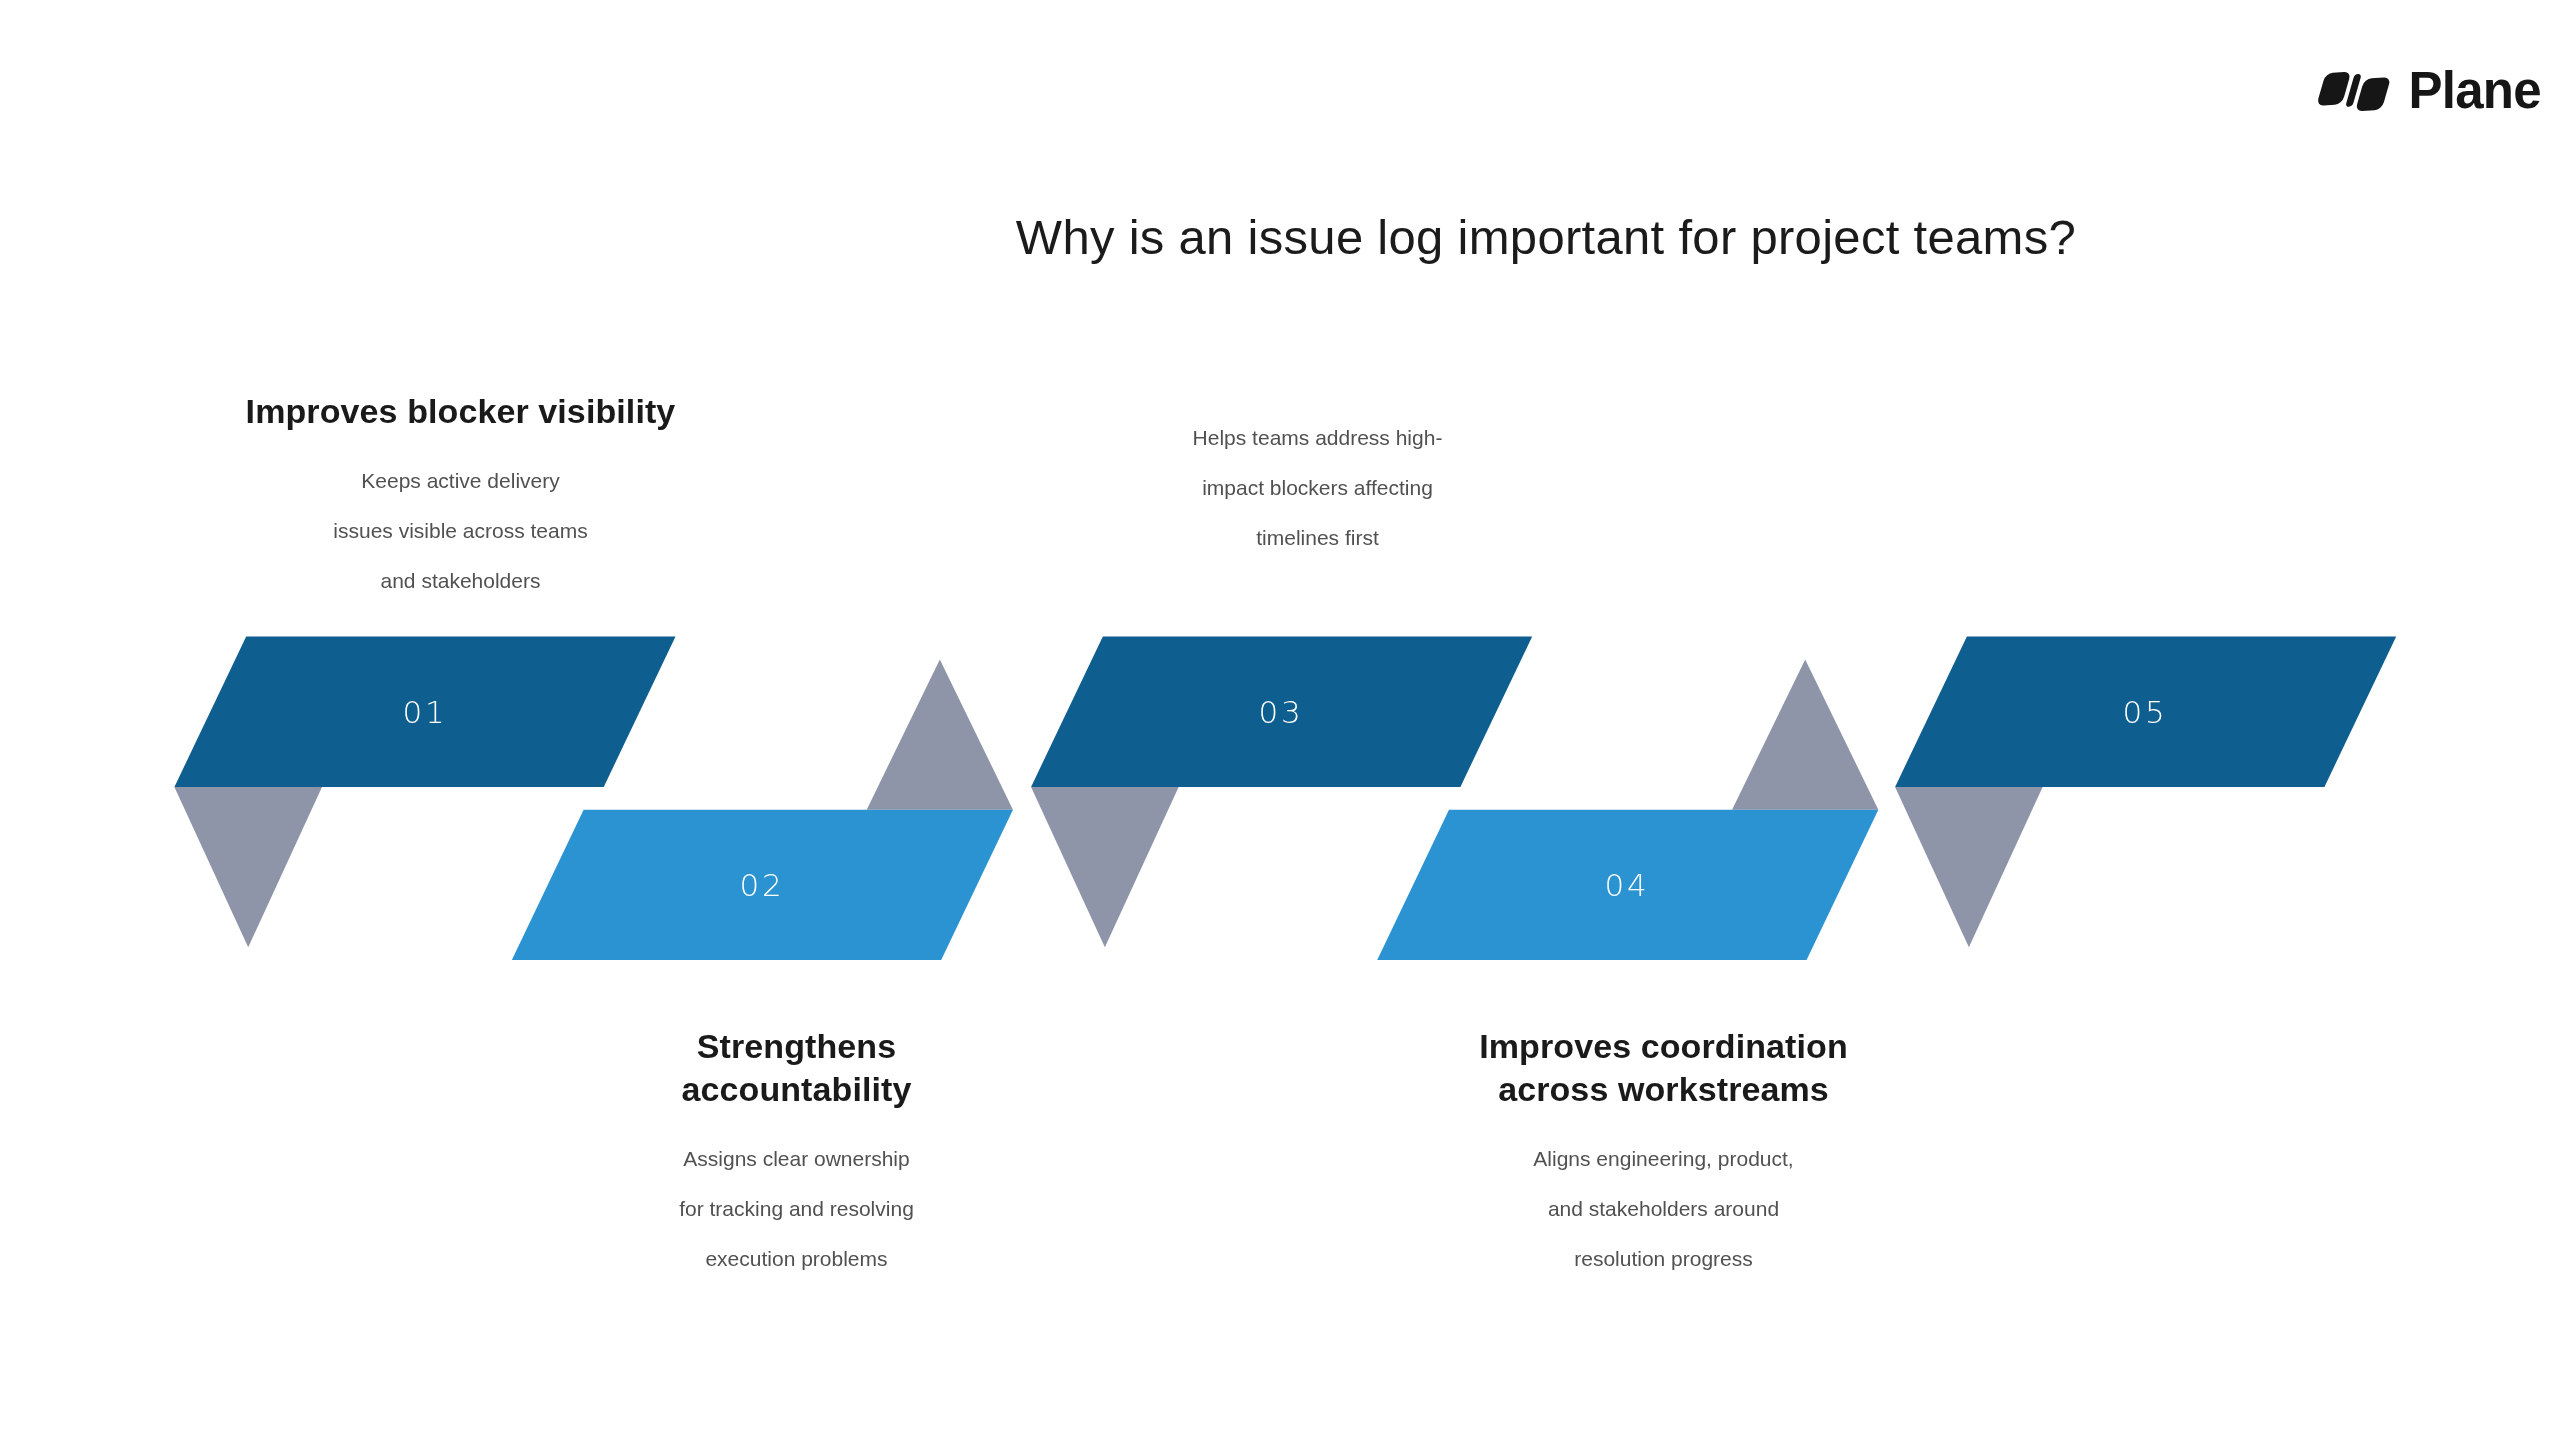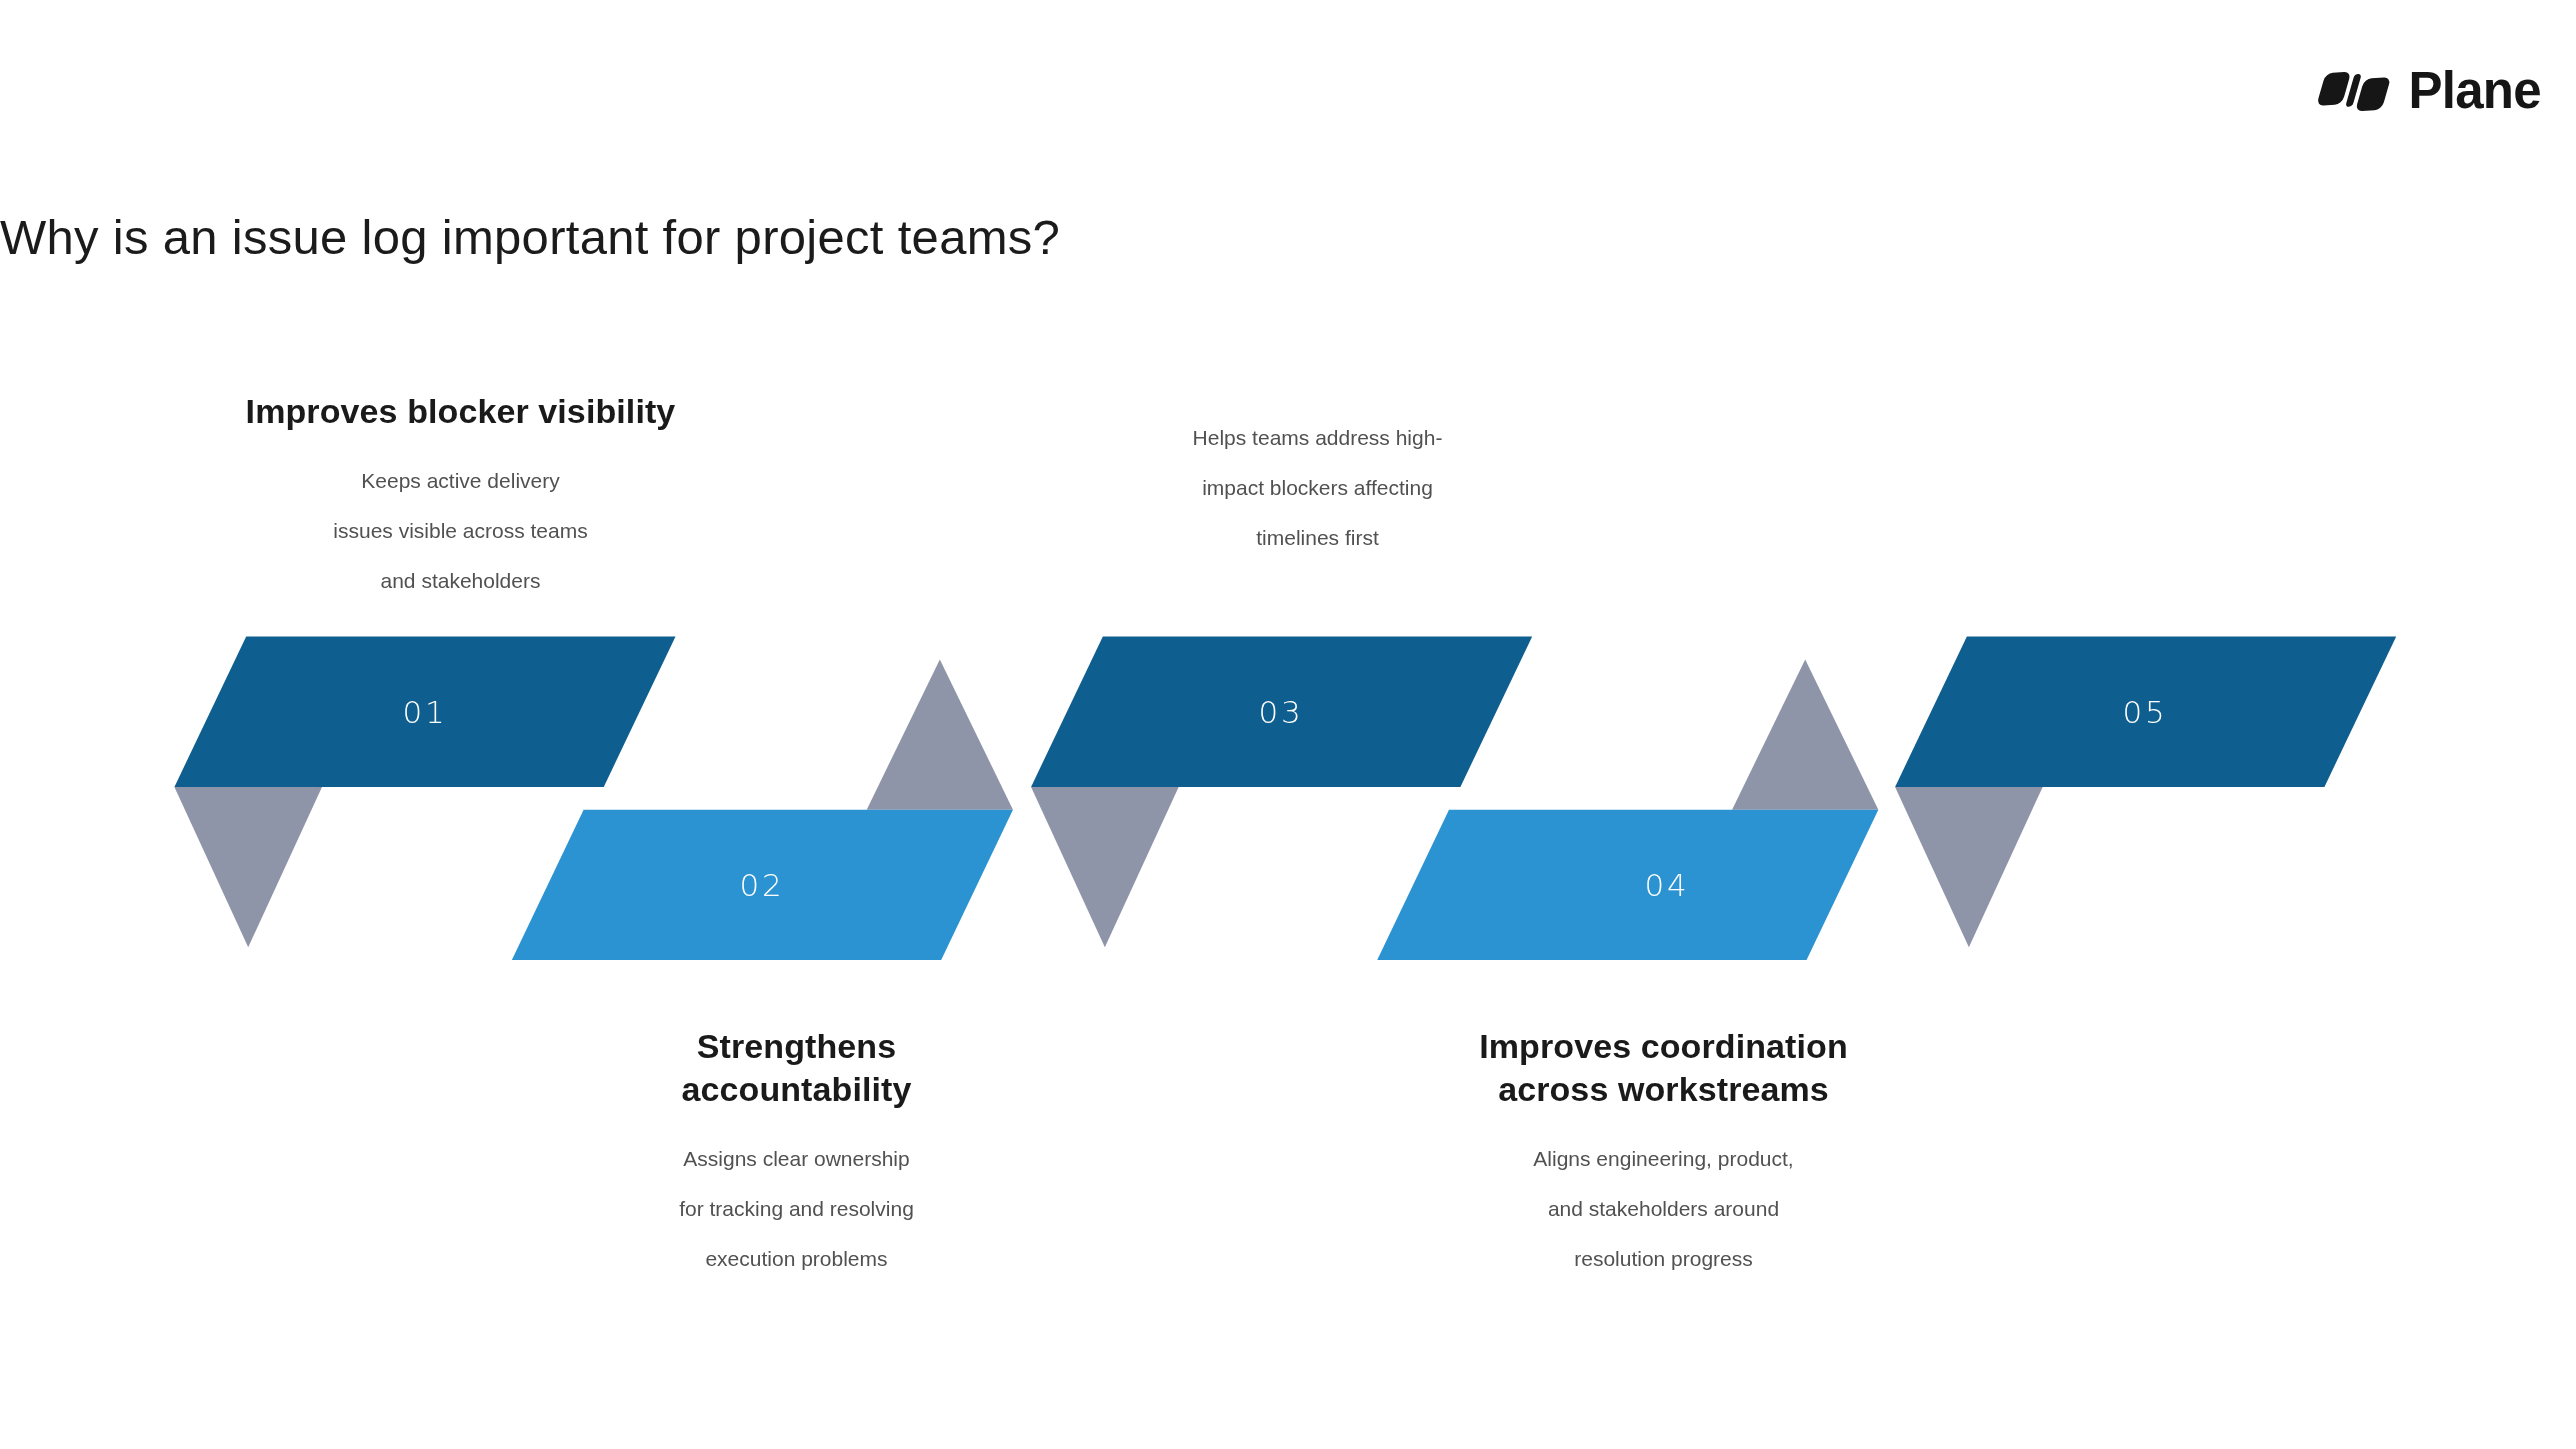--- a/index.html
+++ b/index.html
@@ -6,21 +6,21 @@
   body{width:2576px;height:1449px;overflow:hidden;position:relative;
        font-family:"Liberation Sans","DejaVu Sans",sans-serif;}
   .canvas{position:absolute;inset:0;width:2576px;height:1449px;background:#ffffff;}
 
   
   .brand{position:absolute;top:64px;right:35px;display:flex;align-items:center;gap:16px;}
   .brand svg{display:block;}
   .brand-name{font-size:51px;font-weight:700;color:#161616;letter-spacing:-0.7px;line-height:1;}
 
   
-  .page-title{position:absolute;top:176px;left:0;width:2076px;text-align:left;
+  .page-title{position:absolute;top:176px;left:0;width:2076px;text-align:right;
               font-size:49px;font-weight:500;color:#1b1b1b;letter-spacing:0.3px;}
 
   
   .ribbon{position:absolute;left:0;top:0;}
 
   
   .num{position:absolute;transform:translate(-50%,-50%);color:#ffffff;
        font-family:"DejaVu Sans","Liberation Sans",sans-serif;font-weight:200;
        font-size:31px;letter-spacing:2.7px;}
 
@@ -66,21 +66,21 @@
     <polygon points="367,949 1007,949 900,1173 260,1173" fill="#0E5E8F"></polygon>
     <polygon points="1644,949 2284,949 2177,1173 1537,1173" fill="#0E5E8F"></polygon>
     <polygon points="2932,949 3572,949 3465,1173 2825,1173" fill="#0E5E8F"></polygon>
     <polygon points="870,1207 1510,1207 1403,1431 763,1431" fill="#2B93D1"></polygon>
     <polygon points="2160,1207 2800,1207 2693,1431 2053,1431" fill="#2B93D1"></polygon>
   </svg>
 
   <div class="num" style="left:425px;top:712px;">01</div>
   <div class="num" style="left:762px;top:885px;">02</div>
   <div class="num" style="left:1281px;top:712px;">03</div>
-  <div class="num" style="left:1627px;top:885px;margin-left:40px;">04</div>
+  <div class="num" style="left:1627px;top:885px;">04</div>
   <div class="num" style="left:2145px;top:712px;">05</div>
 
   <div class="col c1">
     <h2>Improves blocker visibility</h2>
     <p>Keeps active delivery
 issues visible across teams
 and stakeholders</p>
   </div>
 
   <div class="col c3">

